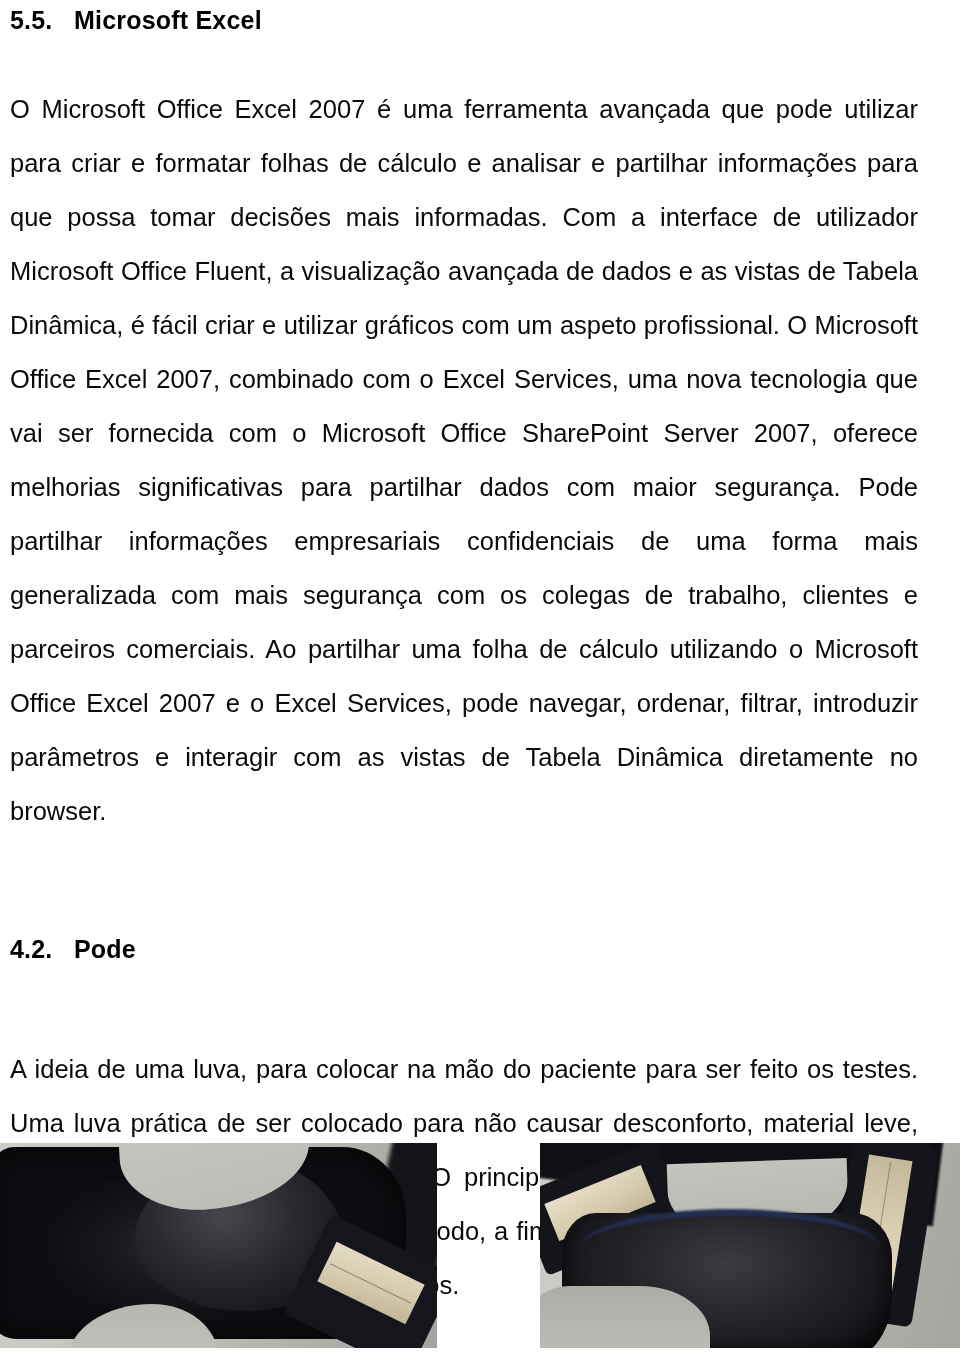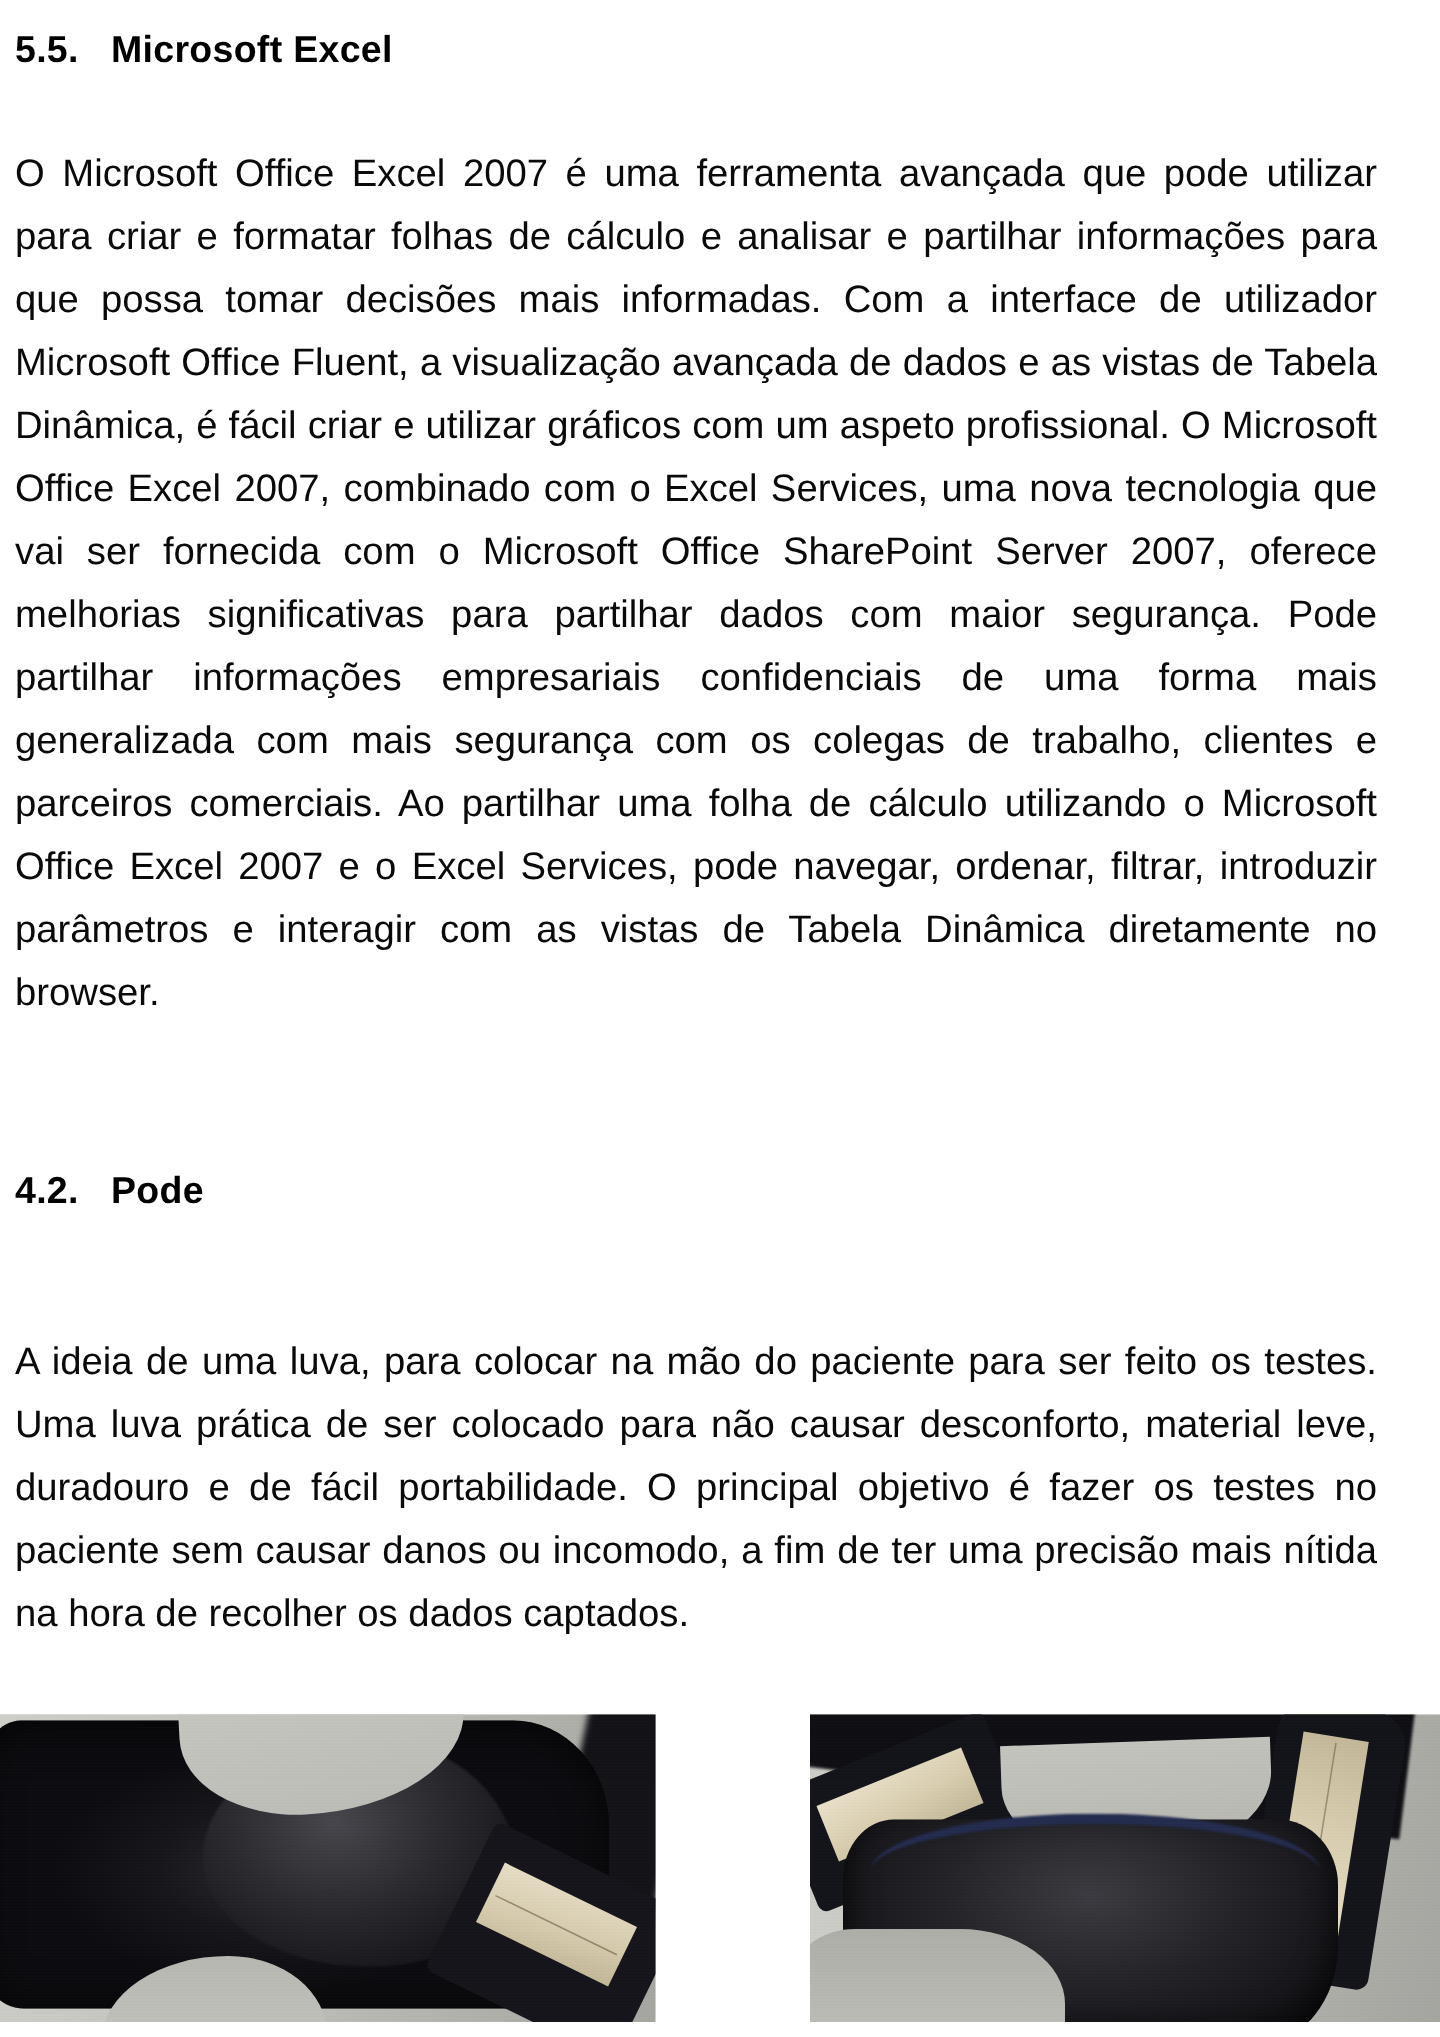--- a/index.html
+++ b/index.html
@@ -34,26 +34,26 @@
     font-weight: bold;
     letter-spacing: 0.2px;
     color: #000;
     white-space: nowrap;
   }
   .heading .num {
     display: inline-block;
     width: 64px;
   }
 
-  .h-5-5 { padding-top: 19px; }
+  .h-5-5 { padding-top: 6px; }
   .h-5-6 { padding-top: 0; }
 
   .body-par {
     font-size: 25.5px;
-    line-height: 42px;
+    line-height: 54px;
     text-align: justify;
     text-justify: inter-word;
     color: #0a0a0a;
     margin: 0;
   }
 
   .spacer-after-h55 { height: 47px; }
   .spacer-after-par1 { height: 97px; }
   .spacer-after-h56 { height: 78px; }
 

